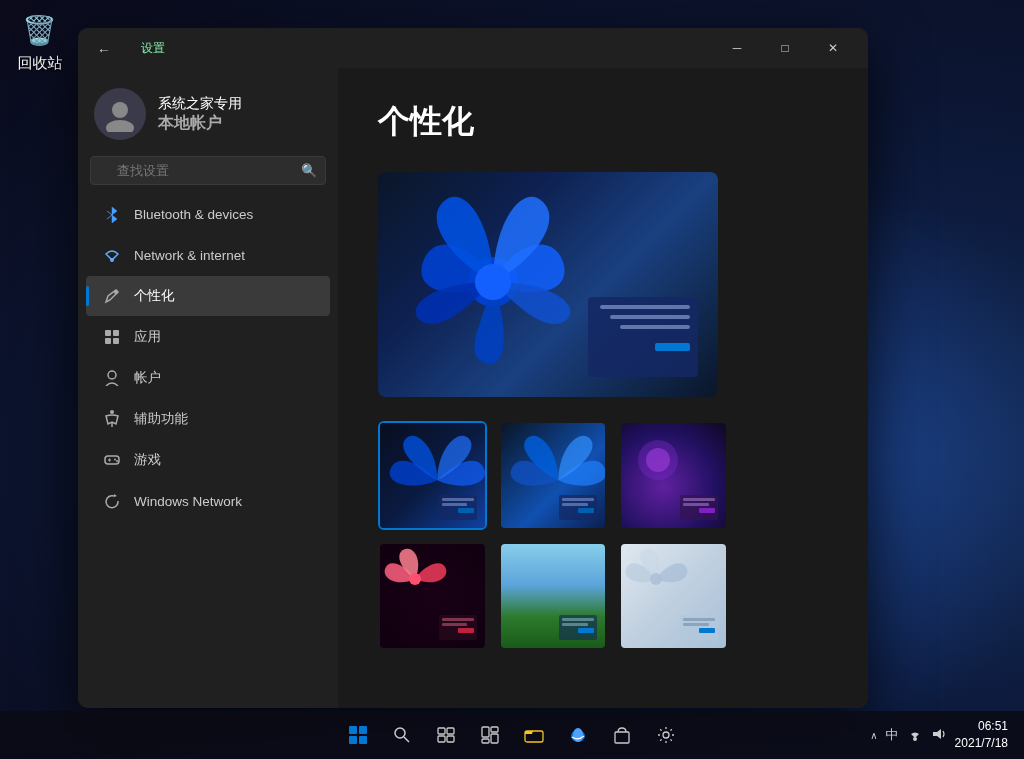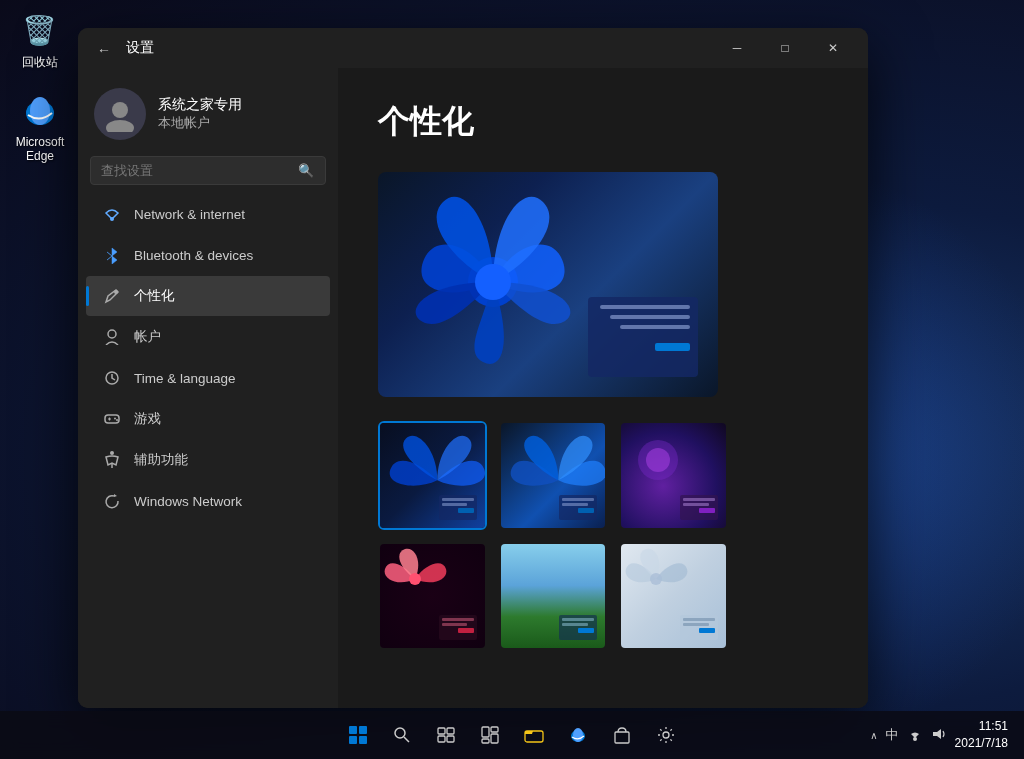--- a/index.html
+++ b/index.html
@@ -51,21 +51,21 @@
     .desktop-icon .icon-img {
       width: 40px;
       height: 40px;
       display: flex;
       align-items: center;
       justify-content: center;
       font-size: 28px;
     }
     .desktop-icon .icon-label {
       color: #fff;
-      font-size: 12px;
+      font-size: 15px;
       text-align: center;
       text-shadow: 1px 1px 2px rgba(0,0,0,0.8);
     }
 
     
     .taskbar {
       position: absolute;
       bottom: 0;
       left: 0;
       right: 0;
@@ -145,23 +145,24 @@
       height: 28px;
       display: flex;
       align-items: center;
       justify-content: center;
       cursor: pointer;
       border-radius: 4px;
       color: #ccc;
       font-size: 14px;
     }
     .title-bar-title {
-      color: #ffffff;
-      font-size: 14px;
+      color: #86efac;
+      font-size: 12px;
       flex: 1;
+      margin-left: 15px;
     }
     .title-bar-controls {
       display: flex;
       gap: 2px;
     }
     .title-btn {
       width: 46px;
       height: 32px;
       display: flex;
       align-items: center;
@@ -208,21 +209,22 @@
       color: #aaa;
       flex-shrink: 0;
     }
     .profile-info .name {
       color: #fff;
       font-size: 14px;
       font-weight: 500;
     }
     .profile-info .account-type {
       color: #aaa;
-      font-size: 13px;
+      font-size: 16px;
+      font-weight: bold;
     }
 
     
     .search-container {
       padding: 0 12px 8px;
     }
     .search-box {
       display: flex;
       align-items: center;
       background: #2d2d2d;
@@ -232,20 +234,21 @@
       gap: 8px;
     }
     .search-box input {
       background: transparent;
       border: none;
       outline: none;
       color: #ccc;
       font-size: 13px;
       flex: 1;
       font-family: inherit;
+      margin-left: 16px;
     }
     .search-box input::placeholder { color: #777; }
     .search-icon { color: #999; font-size: 13px; }
 
     
     .nav-item {
       display: flex;
       align-items: center;
       gap: 12px;
       padding: 10px 16px;
@@ -389,30 +392,20 @@
 </head>
 <body>
 
 <div class="desktop-bg"></div>
 
 <div class="desktop-icons">
   <div class="desktop-icon">
     <div class="icon-img">🗑️</div>
     <div class="icon-label">回收站</div>
   </div>
-  <div class="desktop-icon">
-    <div class="icon-img" style="font-size:30px; color:#0078d4;">
-      <svg width="36" height="36" viewBox="0 0 36 36">
-        <ellipse cx="18" cy="20" rx="14" ry="12" fill="#0078d4"></ellipse>
-        <ellipse cx="18" cy="18" rx="10" ry="14" fill="#50a0ff"></ellipse>
-        <path d="M6 22 Q18 30 30 20" stroke="#fff" stroke-width="2" fill="none"></path>
-      </svg>
-    </div>
-    <div class="icon-label">Microsoft Edge</div>
-  </div>
 </div>
 
 <div class="settings-window">
 
   <div class="title-bar">
     <div class="title-bar-back">←</div>
     <div class="title-bar-title">设置</div>
     <div class="title-bar-controls">
       <div class="title-btn">─</div>
       <div class="title-btn">□</div>
@@ -440,89 +433,91 @@
       <div class="search-container">
         <div class="search-box">
           <input type="text" placeholder="查找设置" style="">
           <span class="search-icon">🔍</span>
         </div>
       </div>
 
 
       <div class="nav-item">
         <div class="nav-icon">
+          <svg width="16" height="18" viewBox="0 0 16 18">
+              <path d="M8 2 L13 6 L8 10 L13 14 L8 18 L8 10 L3 14 L8 10 L3 6 L8 10 L8 2Z" fill="#4a9eff" stroke="#4a9eff" stroke-width="0.5"></path>
+            </svg>
+        </div>
+        <span>Bluetooth &amp; devices</span>
+      </div>
+
+      <div class="nav-item">
+        <div class="nav-icon">
           <svg width="18" height="14" viewBox="0 0 18 14">
               <path d="M9 12 L15 6 Q12 3 9 3 Q6 3 3 6 Z" fill="none" stroke="#60aaff" stroke-width="1.5"></path>
               <circle cx="9" cy="12" r="2" fill="#60aaff"></circle>
             </svg>
         </div>
         <span>Network &amp; internet</span>
-      </div>
-
-      <div class="nav-item">
-        <div class="nav-icon">
-          <svg width="16" height="18" viewBox="0 0 16 18">
-              <path d="M8 2 L13 6 L8 10 L13 14 L8 18 L8 10 L3 14 L8 10 L3 6 L8 10 L8 2Z" fill="#4a9eff" stroke="#4a9eff" stroke-width="0.5"></path>
-            </svg>
-        </div>
-        <span>Bluetooth &amp; devices</span>
       </div>
 
       <div class="nav-item active">
         <div class="nav-icon">
           <svg width="16" height="16" viewBox="0 0 16 16">
               <path d="M2 14 L4 8 L12 2 L14 4 L6 12 Z" fill="none" stroke="#aaa" stroke-width="1.5"></path>
               <circle cx="12" cy="4" r="2" fill="#aaa"></circle>
             </svg>
         </div>
         <span>个性化</span>
       </div>
 
+      <div class="nav-item">
+        <div class="nav-icon">
+          <svg width="16" height="16" viewBox="0 0 16 16">
+              <rect x="1" y="1" width="6" height="6" rx="1" fill="#aaa"></rect>
+              <rect x="9" y="1" width="6" height="6" rx="1" fill="#aaa"></rect>
+              <rect x="1" y="9" width="6" height="6" rx="1" fill="#aaa"></rect>
+              <rect x="9" y="9" width="6" height="6" rx="1" fill="#aaa"></rect>
+            </svg>
+        </div>
+        <span>应用</span>
+      </div>
 
       <div class="nav-item">
         <div class="nav-icon">
           <svg width="16" height="16" viewBox="0 0 16 16">
               <circle cx="8" cy="5" r="4" fill="none" stroke="#aaa" stroke-width="1.5"></circle>
               <path d="M2 16 Q8 10 14 16" fill="none" stroke="#aaa" stroke-width="1.5"></path>
             </svg>
         </div>
         <span>帐户</span>
       </div>
 
+
       <div class="nav-item">
         <div class="nav-icon">
-          <svg width="16" height="16" viewBox="0 0 16 16">
-              <circle cx="8" cy="8" r="6" fill="none" stroke="#aaa" stroke-width="1.5"></circle>
-              <path d="M8 4 L8 8 L11 10" stroke="#aaa" stroke-width="1.5" fill="none"></path>
-            </svg>
-        </div>
-        <span>Time &amp; language</span>
+          <svg width="14" height="18" viewBox="0 0 14 18">
+              <circle cx="7" cy="2" r="2" fill="#aaa"></circle>
+              <path d="M1 6 Q7 4 13 6 L11 14 L7 12 L3 14 Z" fill="none" stroke="#aaa" stroke-width="1.5"></path>
+              <path d="M7 12 L7 17" stroke="#aaa" stroke-width="1.5"></path>
+            </svg>
+        </div>
+        <span>辅助功能</span>
       </div>
 
       <div class="nav-item">
         <div class="nav-icon">
           <svg width="18" height="14" viewBox="0 0 18 14">
               <rect x="2" y="3" width="14" height="8" rx="3" fill="none" stroke="#aaa" stroke-width="1.5"></rect>
               <path d="M5 7 h3 M6.5 5.5 v3" stroke="#aaa" stroke-width="1.2"></path>
               <circle cx="12" cy="6.5" r="1" fill="#aaa"></circle>
               <circle cx="14" cy="8" r="1" fill="#aaa"></circle>
             </svg>
         </div>
         <span>游戏</span>
-      </div>
-
-      <div class="nav-item">
-        <div class="nav-icon">
-          <svg width="14" height="18" viewBox="0 0 14 18">
-              <circle cx="7" cy="2" r="2" fill="#aaa"></circle>
-              <path d="M1 6 Q7 4 13 6 L11 14 L7 12 L3 14 Z" fill="none" stroke="#aaa" stroke-width="1.5"></path>
-              <path d="M7 12 L7 17" stroke="#aaa" stroke-width="1.5"></path>
-            </svg>
-        </div>
-        <span>辅助功能</span>
       </div>
 
 
       <div class="nav-item">
         <div class="nav-icon">
           <svg width="16" height="16" viewBox="0 0 16 16">
               <path d="M14 8 A6 6 0 1 1 10 3" fill="none" stroke="#aaa" stroke-width="1.5"></path>
               <path d="M10 1 L10 4 L13 3 Z" fill="#aaa"></path>
             </svg>
         </div>
@@ -731,17 +726,17 @@
           <circle cx="8" cy="12" r="2" fill="#ccc"></circle>
         </svg>
     </span>
     <span style="font-size:13px;cursor:pointer;color:#ccc;">
       <svg width="16" height="14" viewBox="0 0 16 14">
           <path d="M2 5 L6 5 L10 2 L10 12 L6 9 L2 9 Z" fill="#ccc"></path>
           <path d="M12 4 Q14 7 12 10" fill="none" stroke="#ccc" stroke-width="1.2"></path>
         </svg>
     </span>
     <div class="taskbar-time">
-      <div>11:51</div>
+      <div>06:51</div>
       <div>2021/7/18</div>
     </div>
   </div>
 </div>
 
 </body></html>

